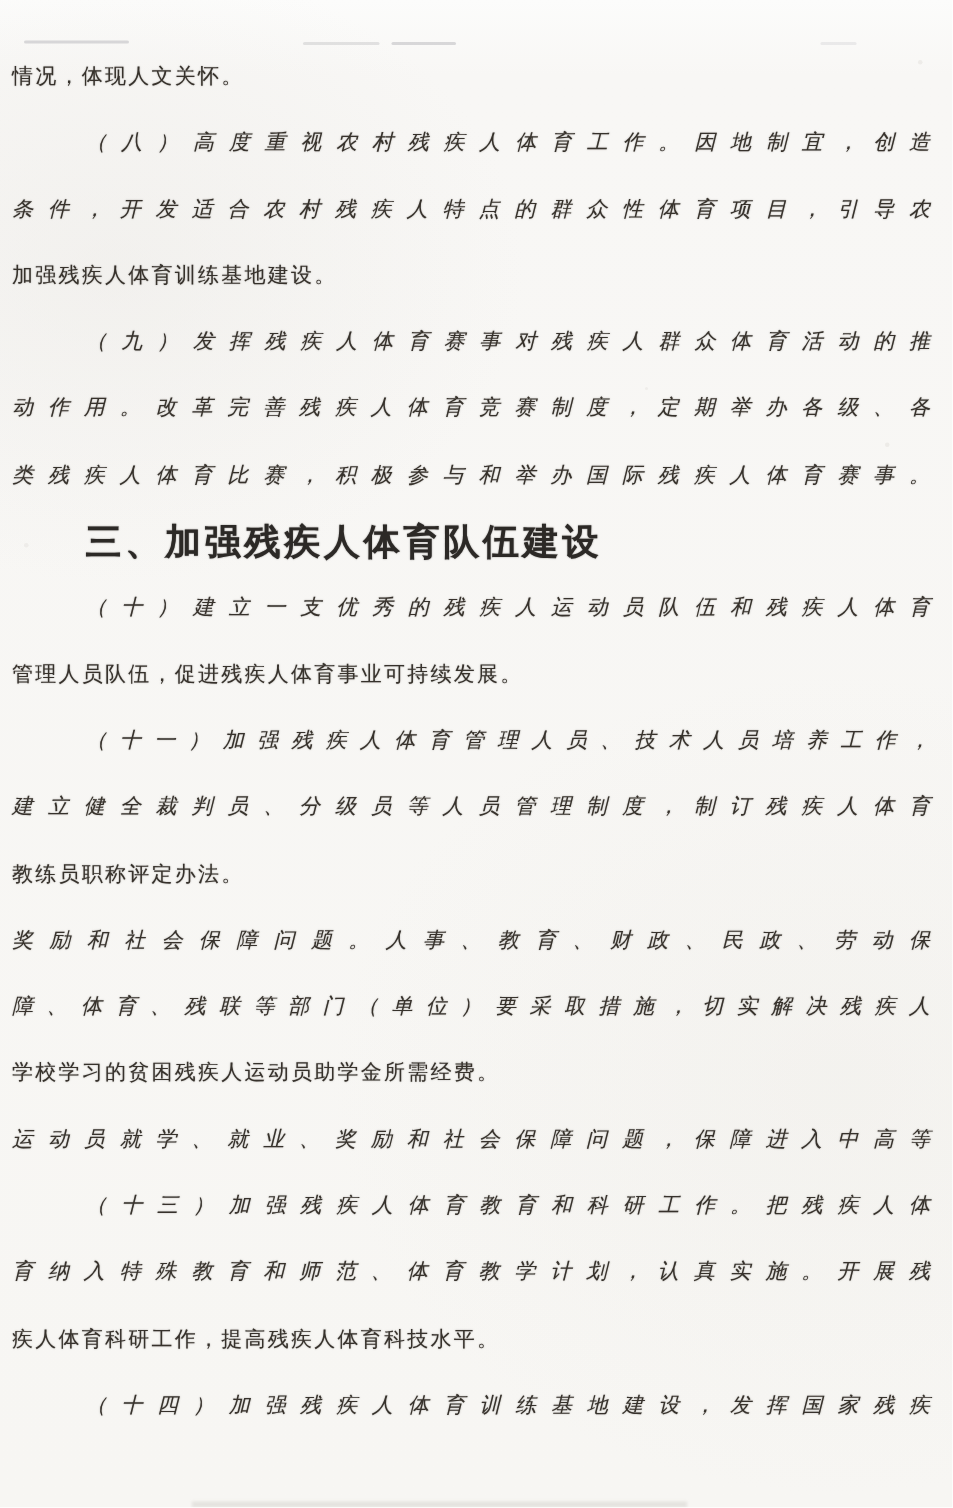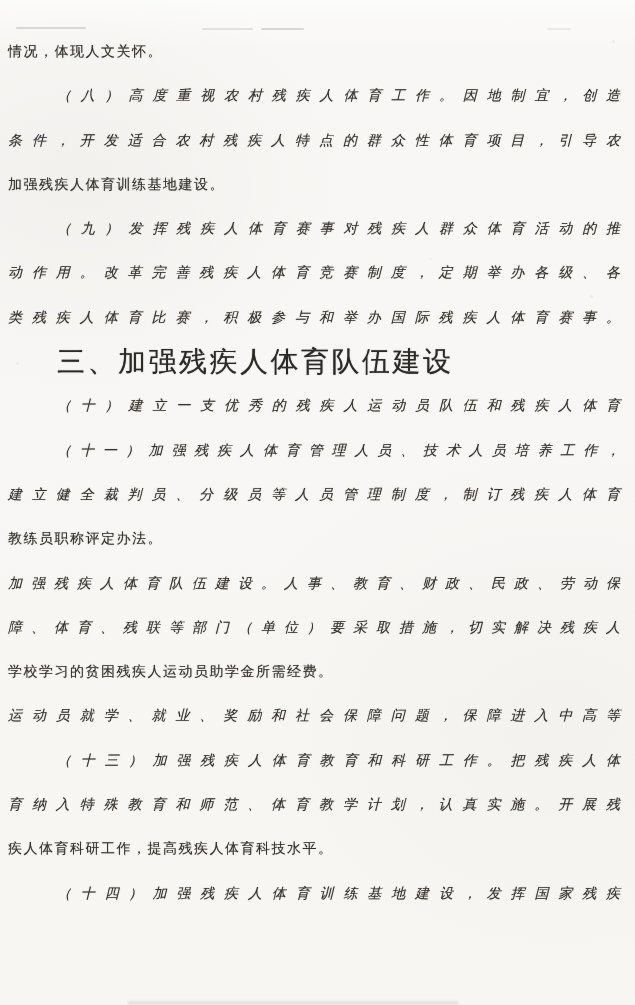--- a/index.html
+++ b/index.html
@@ -30,22 +30,22 @@
   .line.fill{
     white-space:normal;
     letter-spacing:normal;
     text-align:justify;
     text-align-last:justify;
     font-style:italic;
   }
   .line.indent{ text-indent:49px; }
   .line.heading{
     font-family:"Liberation Sans","DejaVu Sans",sans-serif;
-    font-weight:400;
-    font-size:28px;
+    font-weight:700;
+    font-size:24px;
     letter-spacing:2.5px;
     color:#2c2926;
     text-shadow:0 0 1px rgba(44,41,38,0.65);
   }
   .scan-dash{
     position:absolute;
     height:2px;
     background:#bcbcbf;
     border-radius:1px;
   }
@@ -81,24 +81,25 @@
   <div class="text-block" id="text-block">
       <div class="line">情况，体现人文关怀。</div>
       <div class="line fill indent">（八）高度重视农村残疾人体育工作。因地制宜，创造</div>
       <div class="line fill">条件，开发适合农村残疾人特点的群众性体育项目，引导农</div>
       <div class="line">加强残疾人体育训练基地建设。</div>
       <div class="line fill indent">（九）发挥残疾人体育赛事对残疾人群众体育活动的推</div>
       <div class="line fill">动作用。改革完善残疾人体育竞赛制度，定期举办各级、各</div>
       <div class="line fill">类残疾人体育比赛，积极参与和举办国际残疾人体育赛事。</div>
       <div class="line indent heading">三、加强残疾人体育队伍建设</div>
       <div class="line fill indent">（十）建立一支优秀的残疾人运动员队伍和残疾人体育</div>
+      <div class="line">管理人员队伍，促进残疾人体育事业可持续发展。</div>
       <div class="line fill indent">（十一）加强残疾人体育管理人员、技术人员培养工作，</div>
       <div class="line fill">建立健全裁判员、分级员等人员管理制度，制订残疾人体育</div>
       <div class="line">教练员职称评定办法。</div>
-      <div class="line fill">加强残疾人体育队伍建设。人事、教育、财政、民政、劳动保</div>
+      <div class="line fill">奖励和社会保障问题。人事、教育、财政、民政、劳动保</div>
       <div class="line fill">障、体育、残联等部门（单位）要采取措施，切实解决残疾人</div>
       <div class="line">学校学习的贫困残疾人运动员助学金所需经费。</div>
       <div class="line fill">运动员就学、就业、奖励和社会保障问题，保障进入中高等</div>
       <div class="line fill indent">（十三）加强残疾人体育教育和科研工作。把残疾人体</div>
       <div class="line fill">育纳入特殊教育和师范、体育教学计划，认真实施。开展残</div>
       <div class="line">疾人体育科研工作，提高残疾人体育科技水平。</div>
       <div class="line fill indent">（十四）加强残疾人体育训练基地建设，发挥国家残疾</div>
     </div>
   <div class="bottom-smudge"></div>
 </div>

